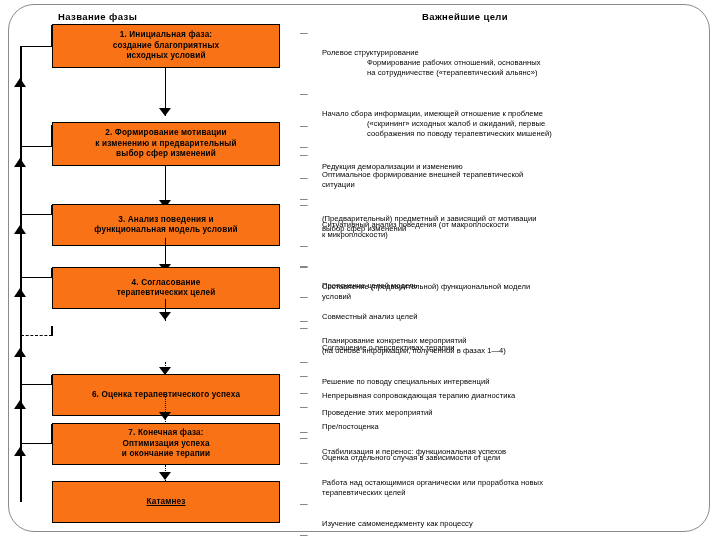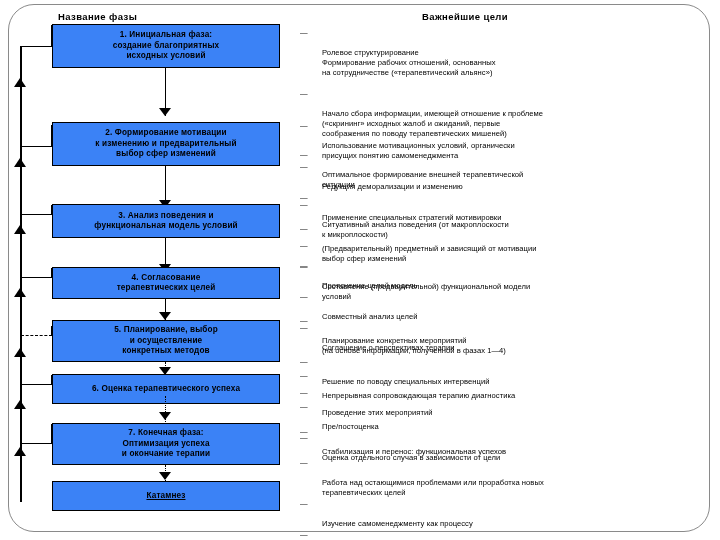--- a/index.html
+++ b/index.html
@@ -35,30 +35,30 @@
   }
   #head-phase{left:58px;top:11px;}
   #head-goals{left:422px;top:11px;}
 
   
   .pbox{
     position:absolute;
     left:52px;
     width:228px;
     border:1.6px solid #000;
-    background:#3b82f6;
+    background:#f97316;
     box-sizing:border-box;
     display:flex;
     align-items:center;
     justify-content:center;
     text-align:center;
     font-size:8.2px;
     font-weight:bold;
     line-height:1.28;
-    padding:14px 4px;
+    padding:20px 4px;
     letter-spacing:.15px;
   }
   .pbox span{display:block;width:100%;white-space:pre-line;}
 
   
   .conn{
     position:absolute;
     left:165px;
     width:1.4px;
     background:#000;
@@ -118,20 +118,21 @@
   }
   .goal-item .dash{
     position:absolute;
     left:4px;top:0;
     font-size:7.6px;
     line-height:1.32;
   }
   .goal-item .sub{
     display:block;
     white-space:pre-line;
+    margin-left:45px;
   }
 </style>
 </head>
 <body>
 
 <div id="slide">
 
   <div class="slide-frame"></div>
 
   <div class="col-head" id="head-phase">Название фазы</div>
@@ -197,25 +198,20 @@
   <div class="arrow-down" style="top:264px;"></div>
 
   <div class="pbox" id="box-4" style="top:267px;height:32px;">
     <span>4. Согласование
 терапевтических целей</span>
   </div>
 
   <div class="conn" style="top:299px;height:22px;"></div>
   <div class="arrow-down" style="top:312px;"></div>
 
-  <div class="pbox" id="box-5" style="top:320px;height:42px;">
-    <span>5. Планирование, выбор
-и осуществление
-конкретных методов</span>
-  </div>
 
   <div class="conn dotted" style="top:362px;height:18px;"></div>
   <div class="arrow-down" style="top:367px;"></div>
 
   <div class="pbox" id="box-6" style="top:374px;height:22px;">
     <span>6. Оценка терапевтического успеха</span>
   </div>
 
   <div class="conn dotted" style="top:396px;height:26px;"></div>
   <div class="arrow-down" style="top:412px;"></div>
@@ -249,30 +245,27 @@
     <div class="goal-item">
       <span class="dash">—</span>
       <span>Оптимальное формирование внешней терапевтической
 ситуации</span>
     </div>
   </div>
 
   <div class="goal-group" style="top:121px;">
     <div class="goal-item">
       <span class="dash">—</span>
-      <span>Использование мотивационных условий, органически
-присущих понятию самоменеджмента</span>
     </div>
     <div class="goal-item">
       <span class="dash">—</span>
       <span>Редукция деморализации и изменению</span>
     </div>
     <div class="goal-item">
       <span class="dash">—</span>
-      <span>Применение специальных стратегий мотивировки</span>
     </div>
     <div class="goal-item">
       <span class="dash">—</span>
       <span>(Предварительный) предметный и зависящий от мотивации
 выбор сфер изменений</span>
     </div>
   </div>
 
   <div class="goal-group" style="top:200px;">
     <div class="goal-item">
@@ -336,21 +329,21 @@
     </div>
   </div>
 
   <div class="goal-group" style="top:427px;">
     <div class="goal-item">
       <span class="dash">—</span>
       <span>Стабилизация и перенос: функциональная успехов</span>
     </div>
     <div class="goal-item">
       <span class="dash">—</span>
-      <span>Работа над остающимися проблемами или проработка новых
+      <span>Работа над остающимися органически или проработка новых
 терапевтических целей</span>
     </div>
     <div class="goal-item">
       <span class="dash">—</span>
       <span>Изучение самоменеджменту как процессу</span>
     </div>
     <div class="goal-item">
       <span class="dash">—</span>
       
     </div>

